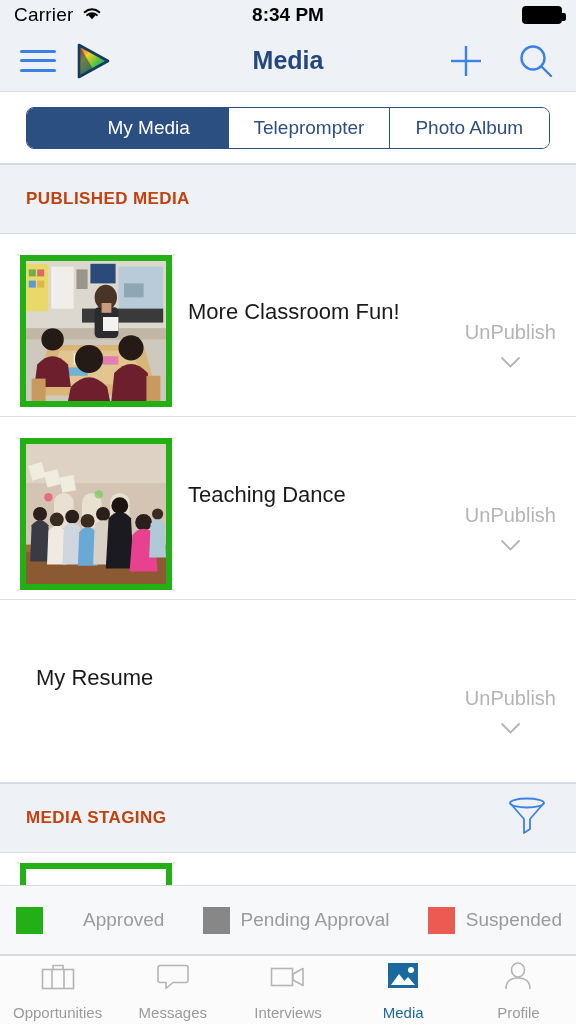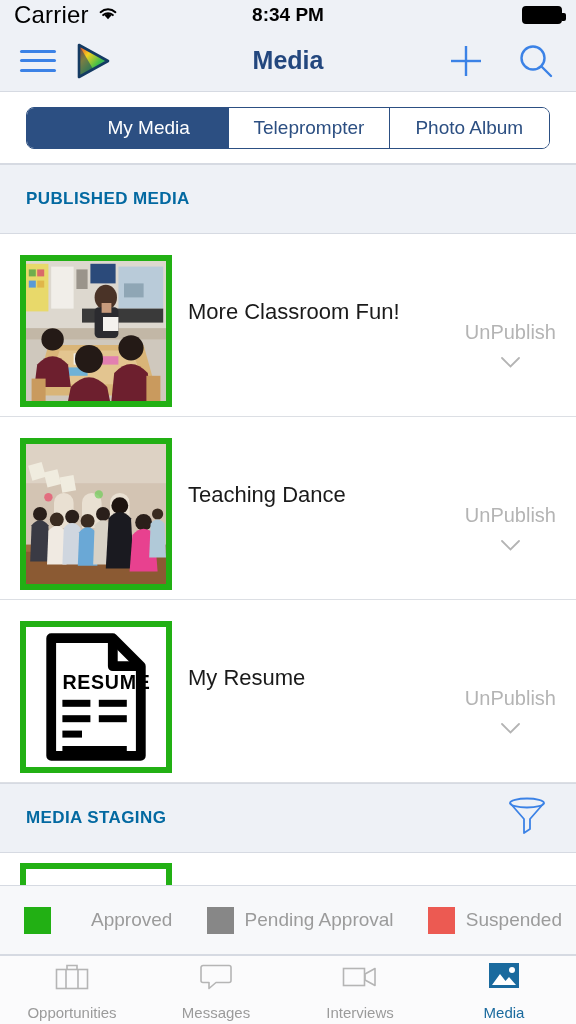--- a/index.html
+++ b/index.html
@@ -11,21 +11,21 @@
   }
   .phone { position:relative; width:576px; height:1024px; background:#fff; }
 
   
   .statusbar {
     height:30px; background:#eef1f6;
     display:flex; align-items:center; position:relative;
     padding:0 14px;
   }
   .sb-left { display:flex; align-items:center; gap:8px; }
-  .sb-carrier { font-size:24px; color:#000; letter-spacing:.2px;text-align:center; }
+  .sb-carrier { font-size:19px; color:#000; letter-spacing:.2px;text-align:center; }
   .sb-time {
     position:absolute; left:0; right:0; text-align:center;
     font-size:19px; font-weight:bold; color:#000; pointer-events:none;
   }
   .sb-right { margin-left:auto; display:flex; align-items:center; }
   .battery {
     width:40px; height:18px; border:2px solid #000; border-radius:4px;
     position:relative; background:#000;
   }
   .battery:after {
@@ -66,21 +66,21 @@
   }
   .seg:last-child { border-right:none; }
   .seg.active { background:#2c4f82; color:#fff;padding-left:42px; }
 
   
   .section-header {
     height:70px; background:#eef1f6;
     display:flex; align-items:center; padding:0 26px;
     border-bottom:1px solid #d6dae2; border-top:1px solid #d6dae2;
   }
-  .section-title { font-size:17px; font-weight:bold; color:#0369a1; letter-spacing:.4px; }
+  .section-title { font-size:17px; font-weight:bold; color:#c2410c; letter-spacing:.4px; }
   .section-header .filter-icon { margin-left:auto; }
 
   
   .media-list { background:#fff; }
   .media-row {
     height:172px; display:flex; align-items:flex-start;
     padding:10px 0 0 20px; border-bottom:1px solid #dcdfe4;
     position:relative; background:#fff;margin-top:11px;
   }
   .thumb {
@@ -104,21 +104,21 @@
   .staging-row { height:62px; overflow:hidden; border-bottom:1px solid #dcdfe4; padding:10px 0 0 20px; background:#fff; }
   .staging-thumb { width:152px; height:152px; border:6px solid #22b014; background:#fff; }
 
   
   .legend {
     position:absolute; left:0; right:0; bottom:69px; height:70px;
     background:#f7f8fa; border-top:1px solid #d6dae2; border-bottom:1px solid #d6dae2;
     display:flex; align-items:center; padding:0 12px;
   }
   .legend-item { display:flex; align-items:center; gap:11px; }
-  .legend-item.l0 { margin-left:12px;gap:40px; }
+  .legend-item.l0 { margin-left:4px;gap:40px; }
   .legend-item.l1 { margin-left:auto; margin-right:auto; }
   .legend-item.l2 { margin-right:2px; }
   .swatch { width:27px; height:27px; flex:0 0 27px; }
   .legend-label { font-size:19px; color:#9b9b9b; white-space:nowrap; }
 
   
   .tabbar {
     position:absolute; left:0; right:0; bottom:0; height:69px;
     background:#fbfbfc; border-top:1px solid #d6dae2;
     display:flex; align-items:center;
@@ -302,34 +302,20 @@
         <span class="publish-label">UnPublish</span>
         <span class="chev">
           <svg width="19" height="11" viewBox="0 0 19 11">
             <polyline points="1,1 9.5,9.5 18,1" stroke="#b4b4b4" stroke-width="1.8" fill="none" stroke-linecap="round"></polyline>
           </svg>
         </span>
       </div>
     </div>
 
     <div class="media-row">
-      <div class="thumb">
-        <svg class="art" viewBox="0 0 100 100">
-          <rect x="0" y="0" width="100" height="100" fill="#fff"></rect>
-          <path d="M18 8 h44 l20 20 v64 h-64 z" fill="#fff" stroke="#000" stroke-width="7" stroke-linejoin="round"></path>
-          <path d="M62 8 v20 h20" fill="none" stroke="#000" stroke-width="7" stroke-linejoin="round"></path>
-          <text x="26" y="44" font-family="Liberation Sans, sans-serif" font-size="14" font-weight="bold" fill="#000" letter-spacing="0.5">RESUME</text>
-          <rect x="26" y="52" width="20" height="5" fill="#000"></rect>
-          <rect x="52" y="52" width="20" height="5" fill="#000"></rect>
-          <rect x="26" y="63" width="20" height="5" fill="#000"></rect>
-          <rect x="52" y="63" width="20" height="5" fill="#000"></rect>
-          <rect x="26" y="74" width="14" height="5" fill="#000"></rect>
-          <rect x="26" y="85" width="46" height="5" fill="#000"></rect>
-        </svg>
-      </div>
       <div class="media-title">My Resume</div>
       <div class="publish-ctl">
         <span class="publish-label">UnPublish</span>
         <span class="chev">
           <svg width="19" height="11" viewBox="0 0 19 11">
             <polyline points="1,1 9.5,9.5 18,1" stroke="#b4b4b4" stroke-width="1.8" fill="none" stroke-linecap="round"></polyline>
           </svg>
         </span>
       </div>
     </div>
@@ -409,15 +395,24 @@
       <span class="tab-icon">
         <svg width="32" height="30" viewBox="0 0 32 30">
           <rect x="1" y="2" width="30" height="25" fill="#1a6a9e"></rect>
           <circle cx="24" cy="9" r="3" fill="#fff"></circle>
           <path d="M4 24 L12 13 L17.5 20 L21 16 L28 24 Z" fill="#fff"></path>
         </svg>
       </span>
       <span class="tab-label">Media</span>
     </div>
 
+    <div class="tab">
+      <span class="tab-icon">
+        <svg width="32" height="30" viewBox="0 0 32 30">
+          <ellipse cx="16" cy="9" rx="6.5" ry="7" stroke="#b5b5b5" stroke-width="1.6" fill="none"></ellipse>
+          <path d="M4 28 q0 -11 12 -11 q12 0 12 11" stroke="#b5b5b5" stroke-width="1.6" fill="none"></path>
+        </svg>
+      </span>
+      <span class="tab-label">Profile</span>
+    </div>
   </div>
 
 </div>
 
 </body></html>

